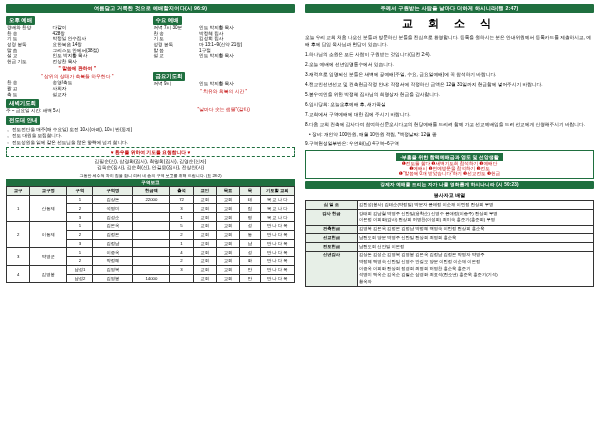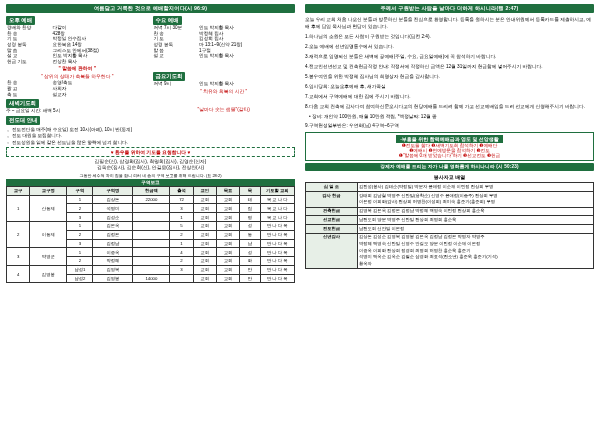--- a/index.html
+++ b/index.html
@@ -343,20 +343,21 @@
         <td>교회</td>
         <td>반</td>
         <td>반 나 다 목</td>
       </tr>
     </tbody>
       </table>
   </div>
 
   <div class="col right">
     <div class="bannerbar">주께서 구원받는 사람을 날마다 더하게 하시니라(행 2:47)</div>
+    <div class="title-kr">교 회 소 식</div>
 
     <div class="rbody">
       <p>오늘 우리 교회 처음 나오신 분들과 방문하신 분들을 진심으로 환영합니다. 등록을 원하시는 분은 안내위원께서 등록카드를 제출하시고, 예배 후에 담임 목사님과 면담이 있습니다.</p>
       <p>1.하나님의 소원은 모든 사람이 구원받는 것입니다(딤전 2:4).</p>
       <p>2.오늘 예배에 선년임명통수에서 있습니다.</p>
       <p>3.재적으로 임명되신 분들은 새벽에 공예배(주일, 수요, 금요일예배)에 꼭 참석하기 바랍니다.</p>
       <p>4.전교인선년선교 및 건축헌금작정 안내: 작정서에 작정하신 금액은 12월 31일까지 헌금함에 넣어주시기 바랍니다.</p>
       <p>5.봉우여인을 위한 박정혜 집사님의 회명상자 헌금을 감사합니다.</p>
       <p>6.임시당회: 오늘오후예배 후, 새가족실</p>
       <p>7.교회에서 구역예배에 대한 집에 주시기 바랍니다.</p>

